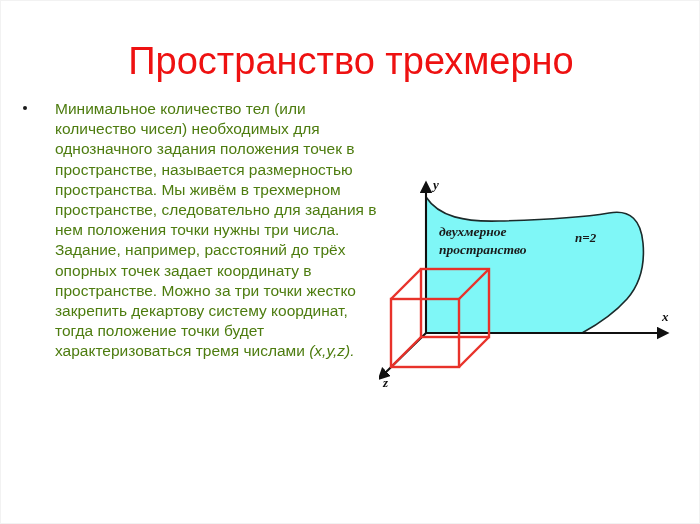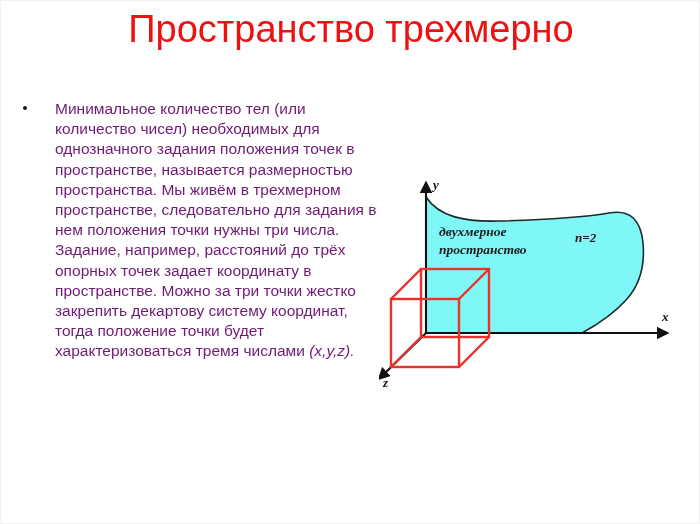--- a/index.html
+++ b/index.html
@@ -15,21 +15,21 @@
     border: 1px solid #f2f2f2;
     box-sizing: border-box;
     overflow: hidden;
     font-family: "Liberation Sans", sans-serif;
   }
 
   
   .title {
     position: absolute;
     left: 0;
-    top: 6px;
+    top: 38px;
     width: 700px;
     text-align: center;
     color: #ee1111;
     font-family: "Liberation Sans", sans-serif;
     font-size: 38px;
     font-weight: 400;
     line-height: 44px;
     letter-spacing: 0px;
     white-space: nowrap;
   }
@@ -48,21 +48,21 @@
   .bullet-dot {
     position: absolute;
     left: 4px;
     top: 7px;
     width: 4px;
     height: 4px;
     background: #1a1a1a;
     border-radius: 50%;
   }
   .bullet-text {
-    color: #701a75;
+    color: #4d7c0f;
     font-family: "Liberation Sans", sans-serif;
     font-size: 15.5px;
     line-height: 20.2px;
     text-align: left;
   }
   .bullet-text .italic-coords {
     font-style: italic;
   }
 
   

